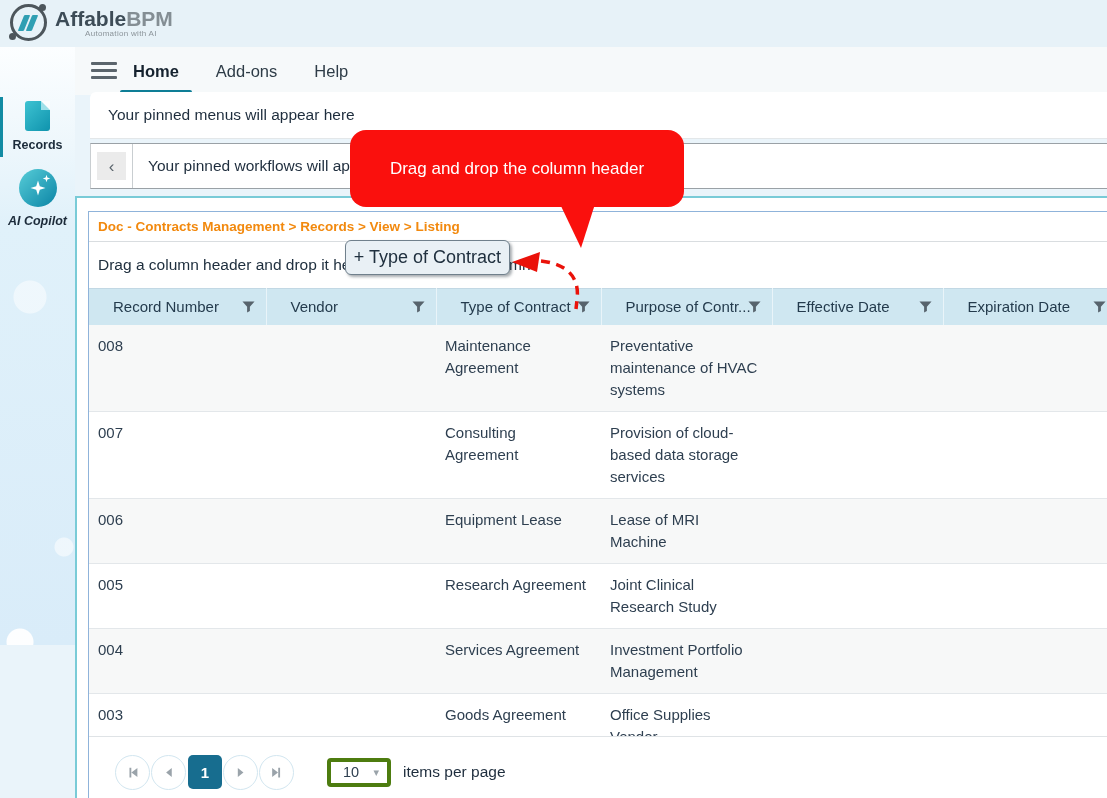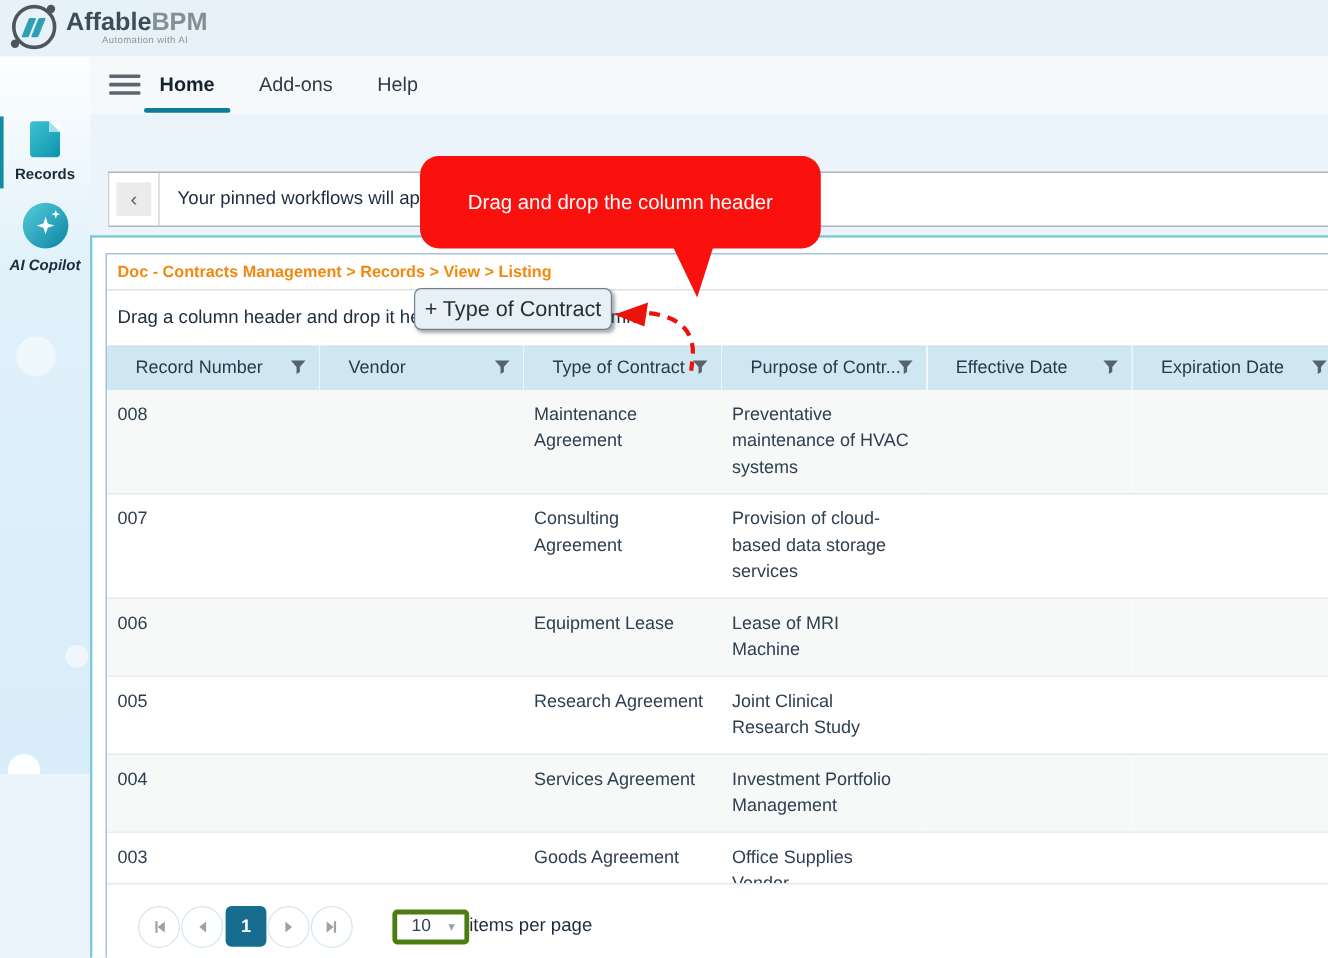--- a/index.html
+++ b/index.html
@@ -80,21 +80,21 @@
   .pager { position:absolute; left:0; top:524px; width:100%; height:71px; background:#fff;
     border-top:1px solid #dfe3e6; display:flex; align-items:center; padding-left:26px; }
   .pbtn { width:35px; height:35px; border-radius:50%; border:1px solid #d2e6f0; background:#fff;
     display:flex; align-items:center; justify-content:center; margin-right:1px; cursor:pointer; }
   .pcur { width:34px; height:34px; border-radius:5px; background:#176d8f; color:#fff; font-size:15px;
     font-weight:700; border:none; display:flex; align-items:center; justify-content:center; margin:0 1px; cursor:pointer; }
   .pagesize { width:64px; height:29px; border:4px solid #4d7c0f; border-radius:4px; margin-left:32px;
     display:flex; align-items:center; justify-content:space-between; padding:0 8px 0 12px;
     font-size:14.5px; color:#2e3f50; background:#fff; cursor:pointer; }
   .chev { color:#9aa3aa; font-size:11px; }
-  .pp-label { margin-left:0; font-size:15.5px; color:#1e2d3d; }
+  .pp-label { margin-left:12px; font-size:15.5px; color:#1e2d3d; }
 
   
   .chip { position:absolute; left:345px; top:240px; width:165px; height:35px; background:#e9f0f5;
     border:1px solid #70808c; border-radius:6px; box-shadow:2px 2px 3px rgba(60,70,80,.45);
     display:flex; align-items:center; justify-content:center; font-size:18px; color:#20303f;
     z-index:30; cursor:grabbing; }
   .callout { position:absolute; left:350px; top:130px; width:334px; height:77px; background:#fa100d;
     border-radius:16px; z-index:40; display:flex; align-items:center; justify-content:center;
     color:#fff; font-size:17px; font-weight:500; }
   .callout-tail { position:absolute; left:210px; top:74px; width:0; height:0;
@@ -143,20 +143,23 @@
         <i></i>
         <i></i>
       </span>
     <nav class="tabs">
       <span class="tab active">Home</span>
       <span class="tab">Add-ons</span>
       <span class="tab">Help</span>
     </nav>
   </div>
 
+  <div class="pinned-menus">
+    <span>Your pinned menus will appear here</span>
+  </div>
 
   <div class="pinned-workflows">
     <button class="collapse-btn">‹</button>
     <span class="pw-divider"></span>
     <span>Your pinned workflows will appear here</span>
   </div>
 
   <div class="outer-panel"></div>
 
   <div class="card">

